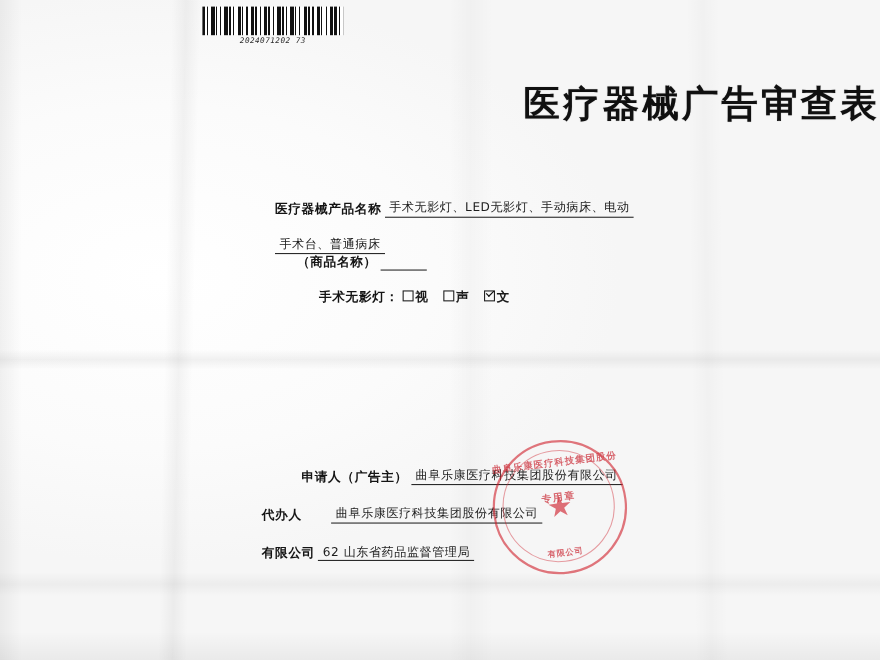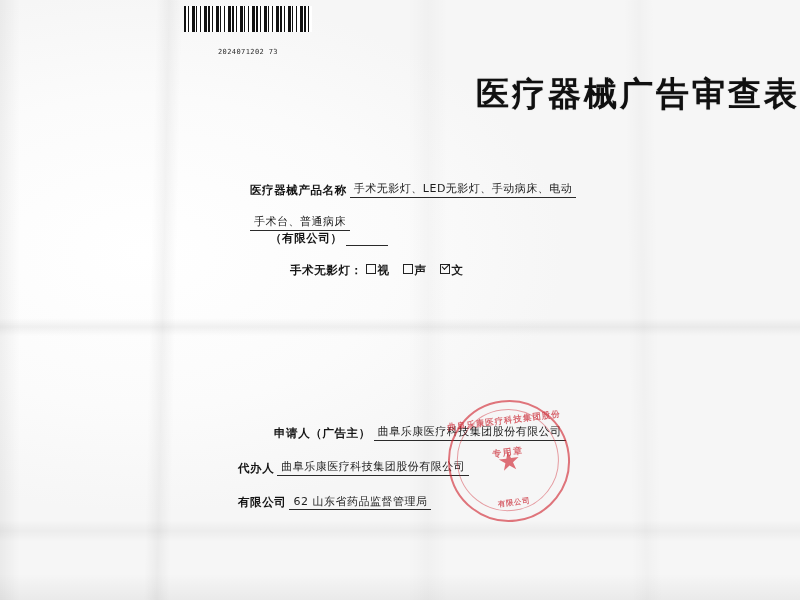--- a/index.html
+++ b/index.html
@@ -64,21 +64,22 @@
     background-image: repeating-linear-gradient(90deg,
       #111 0 2px, #fff 2px 4px, #111 4px 5px, #fff 5px 8px,
       #111 8px 11px, #fff 11px 12px, #111 12px 13px, #fff 13px 16px,
       #111 16px 17px, #fff 17px 20px, #111 20px 23px, #fff 23px 24px);
   }
   .barcode-num {
     font-family: "DejaVu Sans Mono", "Liberation Mono", monospace;
     font-size: 7px;
     letter-spacing: 0.4px;
     color: #2b2b2b;
-    margin-top: 16px;
+    margin-top: 1px;
+    font-style: italic;
   }
 
   
   .doc-title {
     position: absolute;
     left: 0;
     top: 72px;
     width: 800px;
     text-align: right;
     font-family: "DejaVu Sans", "Liberation Sans", sans-serif;
@@ -173,21 +174,21 @@
 
   
   .lower {
     position: absolute;
     left: 0;
     top: 425px;
     width: 800px;
   }
   .lower .row { margin-bottom: 19px; }
   .lower .row.applicant-row  { padding-left: 238px; margin-left: 36px; }
-  .lower .row.agent-row      { padding-left: 238px; }
+  .lower .row.agent-row      { padding-left: 238px; gap: 24px; }
   .lower .row.authority-row  { padding-left: 238px; }
 
   
   .seal {
     position: absolute;
     left: 448px;
     top: 400px;
     width: 118px;
     height: 118px;
     border-radius: 50%;
@@ -258,21 +259,21 @@
     <div class="row product-name-row">
       <span class="lbl">医疗器械产品名称</span>
       <span class="fill">手术无影灯、LED无影灯、手动病床、电动</span>
     </div>
 
     <div class="row cont">
       <span class="fill">手术台、普通病床</span>
     </div>
 
     <div class="row trade-name-row">
-      <span class="lbl">（有限公司）</span>
+      <span class="lbl">（商品名称）</span>
       <span class="fill blank"></span>
     </div>
 
     <div class="row ad-type-row">
       <span class="lbl">手术无影灯：</span>
       <span class="checks">
         <span class="check-item">
           <span class="box"></span>
           <span>视</span>
         </span>

